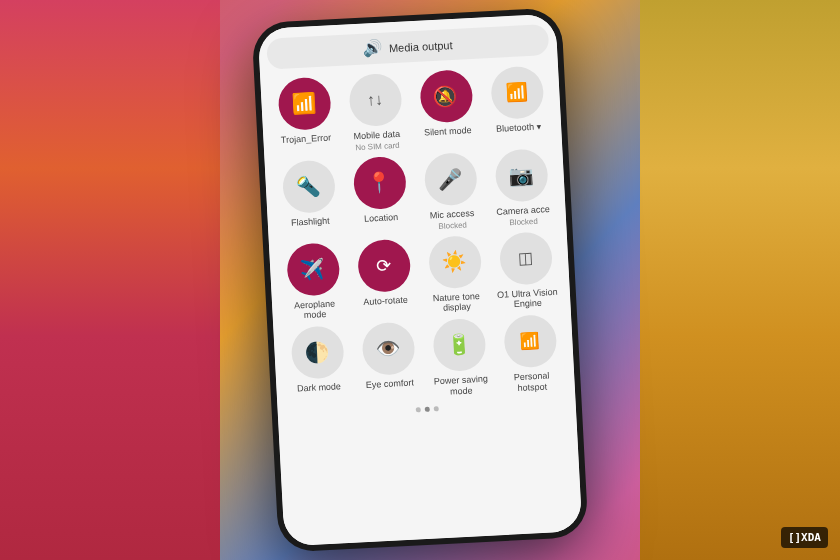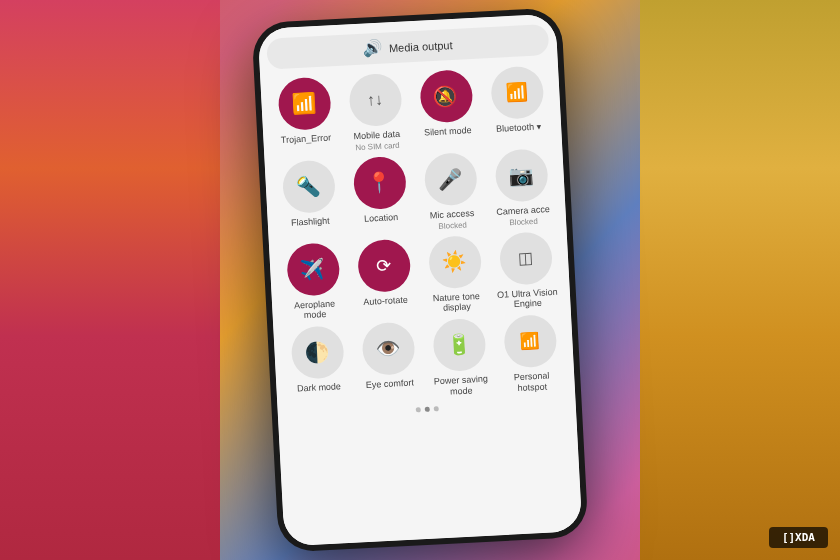--- a/index.html
+++ b/index.html
@@ -152,21 +152,21 @@
 
     
     .xda-badge {
       position: absolute;
       bottom: 12px;
       right: 12px;
       background: rgba(0,0,0,0.7);
       color: #fff;
       font-size: 11px;
       font-weight: bold;
-      padding: 4px 13px;
+      padding: 4px 7px;
       border-radius: 4px;
       z-index: 10;
       font-family: monospace;
     }
 
     
     .left-bg {
       position: absolute;
       left: 0;
       top: 0;

